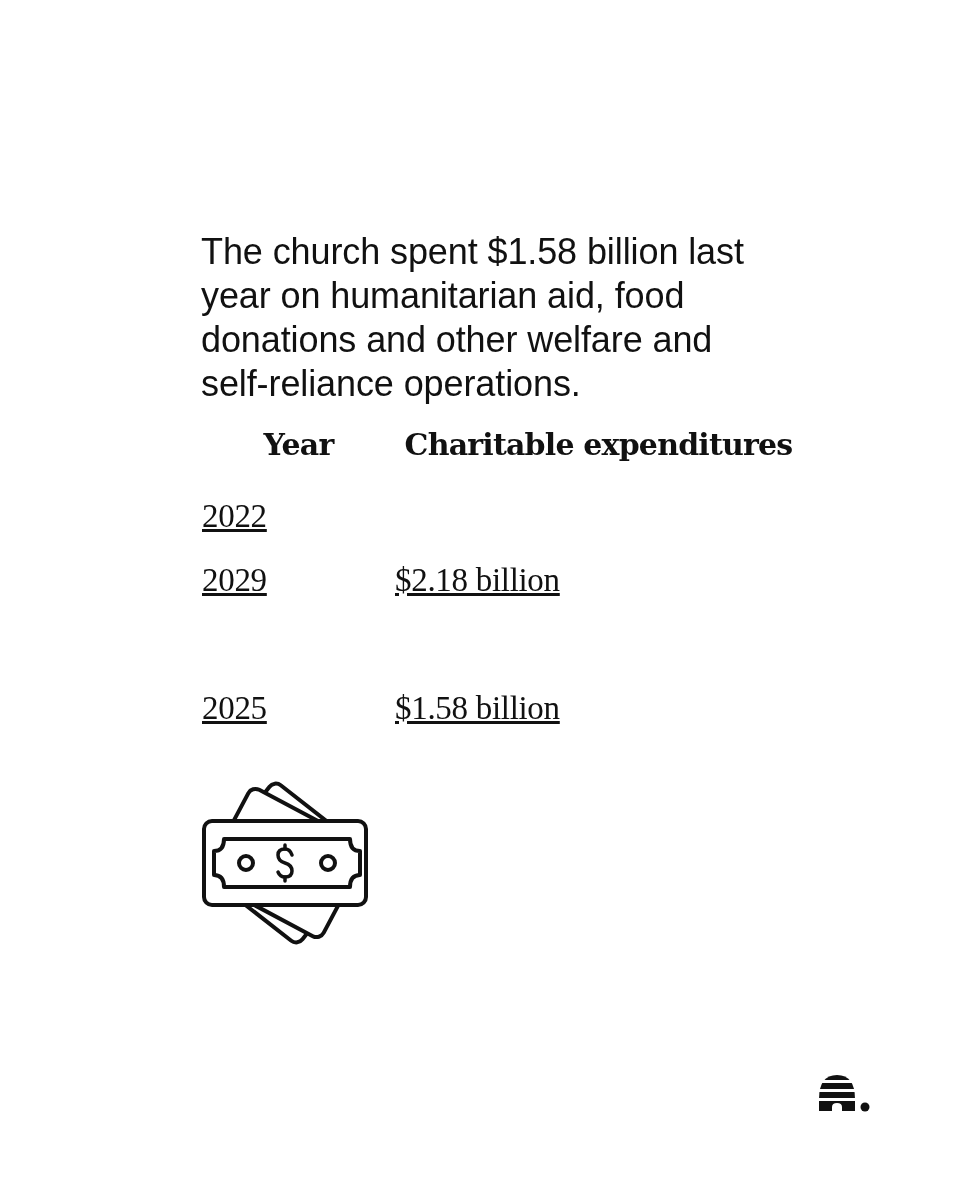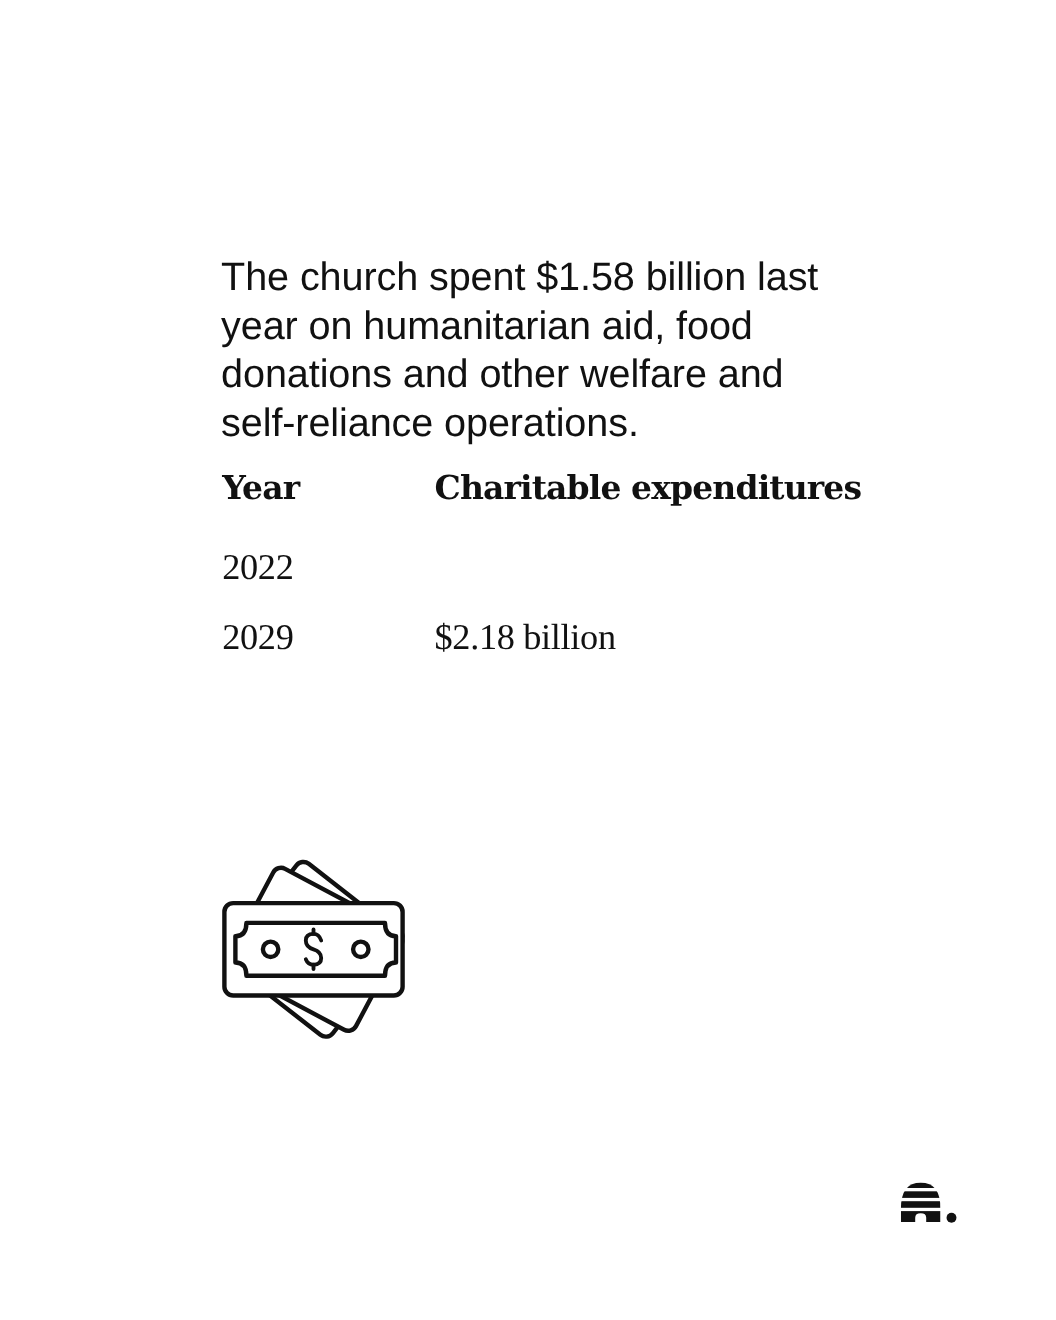--- a/index.html
+++ b/index.html
@@ -50,25 +50,27 @@
     }
     .col-amount {
       flex: 1;
     }
     .head .cell {
       font-family: "DejaVu Serif", "Liberation Serif", serif;
       font-weight: bold;
       font-size: 30px;
       letter-spacing: -0.8px;
       color: #111111;
+      text-align: center;
     }
     .body .cell {
       font-size: 33px;
       color: #111111;
       letter-spacing: -0.3px;
+      text-decoration: underline;
     }
     .money-icon {
       position: absolute;
       left: 196px;
       top: 775px;
       width: 180px;
       height: 176px;
     }
     .logo {
       position: absolute;
@@ -90,20 +92,24 @@
   </div>
   <div class="body">
     <div class="row">
       <div class="cell col-year">2022</div>
     </div>
     <div class="row">
       <div class="cell col-year">2029</div>
       <div class="cell col-amount">$2.18 billion</div>
     </div>
     <div class="row">
+    </div>
+    <div class="row">
+      <div class="cell col-year">2025</div>
+      <div class="cell col-amount">$1.58 billion</div>
     </div>
   </div>
 </div>
 
 <svg class="money-icon" viewBox="0 0 180 176" fill="none" stroke="#111" stroke-width="4" stroke-linejoin="round" stroke-linecap="round">
 
   <g transform="rotate(38 90 88)">
     <rect x="30" y="30" width="120" height="116" rx="8" fill="#fff"></rect>
   </g>
   <g transform="rotate(28 90 88)">

